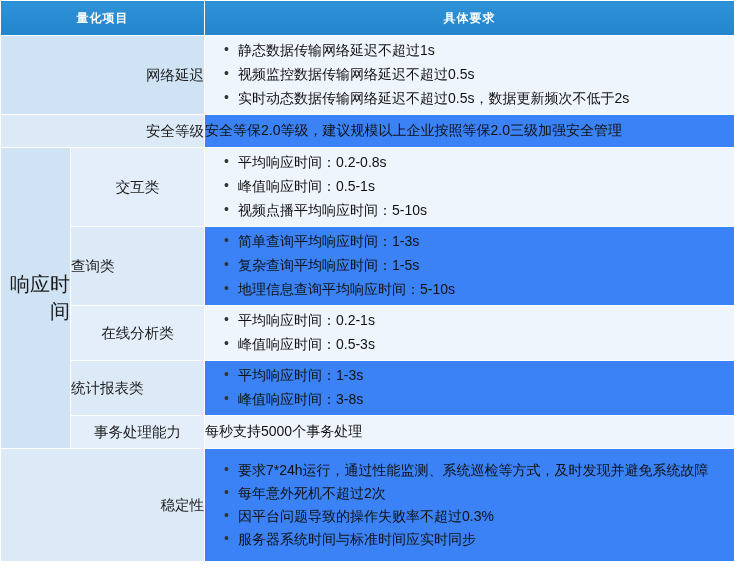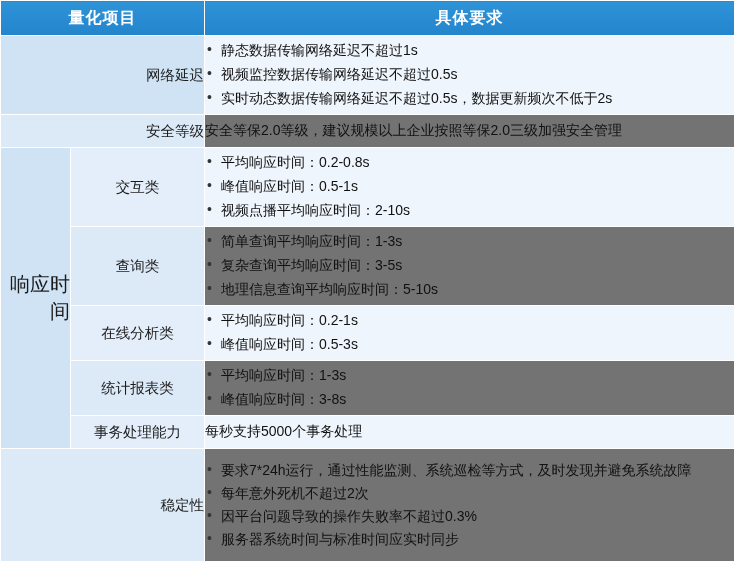--- a/index.html
+++ b/index.html
@@ -25,21 +25,21 @@
   table.spec td, table.spec th {
     border: 1px solid #ffffff;
     vertical-align: middle;
     padding: 0;
   }
   .hdr {
     background: #2e8fd4;
     background: linear-gradient(180deg, #2f93d8 0%, #2385cc 100%);
     color: #ffffff;
     font-weight: bold;
-    font-size: 16px;
+    font-size: 12px;
     text-align: center;
     height: 34px;
     letter-spacing: 1px;
   }
   .cat {
     background: #cfe3f4;
     text-align: right;
     font-size: 14.5px;
     color: #1b1b1b;
     font-weight: normal;
@@ -52,50 +52,49 @@
   }
   .sub {
     background: #e4eefa;
     text-align: center;
     font-size: 14.5px;
     color: #1b1b1b;
     margin-left: 45px;
   }
   .sub-b {
     background: #dce9f7;
-    text-align: center;
     font-size: 14.5px;
     color: #1b1b1b;
   }
   .req {
     background: #eff5fc;
     font-size: 14px;
     color: #111111;
     padding: 7px 10px 7px 14px;
     line-height: 1.55;
   }
   .req-b {
-    background: #737373;
+    background: #3b82f6;
     font-size: 14px;
     color: #111111;
     padding: 7px 10px 7px 14px;
     line-height: 1.55;
   }
   .req-plain {
     padding: 8px 10px 8px 14px;
   }
   ul.items {
     margin: 0;
     padding: 0;
     list-style: none;
   }
   ul.items li {
     position: relative;
     padding-left: 16px;
-    margin: 2px 0;
+    margin: 2px 17px;
   }
   ul.items li:before {
     content: "\2022";
     position: absolute;
     left: 2px;
     top: -1px;
     color: #333333;
     font-size: 14px;
   }
   .v-label {
@@ -137,31 +136,31 @@
         <td class="req-b req-plain">安全等保2.0等级，建议规模以上企业按照等保2.0三级加强安全管理</td>
       </tr>
 
       <tr>
         <td class="cat v-label" rowspan="5">响应时间</td>
         <td class="sub" style="height:78px">交互类</td>
         <td class="req">
           <ul class="items">
             <li>平均响应时间：0.2-0.8s</li>
             <li>峰值响应时间：0.5-1s</li>
-            <li>视频点播平均响应时间：2-10s</li>
+            <li>视频点播平均响应时间：5-10s</li>
           </ul>
         </td>
       </tr>
 
       <tr>
         <td class="sub-b" style="height:78px">查询类</td>
         <td class="req-b">
           <ul class="items">
             <li>简单查询平均响应时间：1-3s</li>
-            <li>复杂查询平均响应时间：3-5s</li>
+            <li>复杂查询平均响应时间：1-5s</li>
             <li>地理信息查询平均响应时间：5-10s</li>
           </ul>
         </td>
       </tr>
 
       <tr>
         <td class="sub" style="height:54px">在线分析类</td>
         <td class="req">
           <ul class="items">
             <li>平均响应时间：0.2-1s</li>

